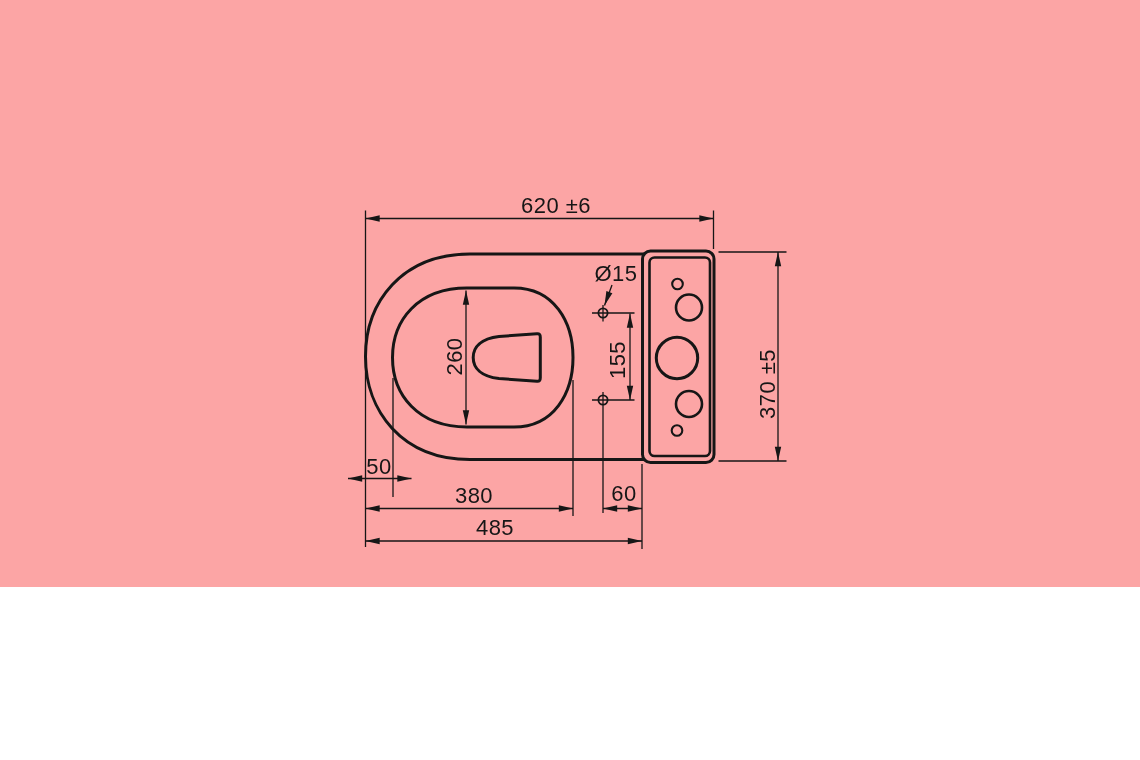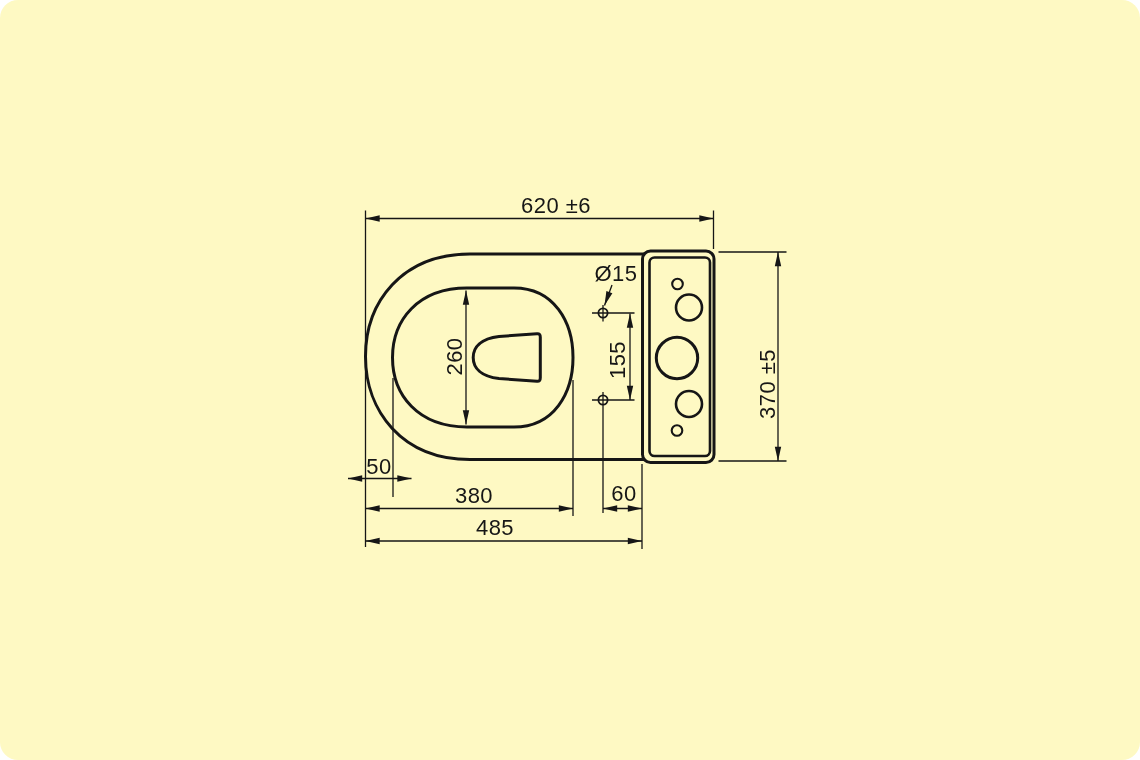--- a/index.html
+++ b/index.html
@@ -3,25 +3,24 @@
 <meta charset="utf-8">
 <style>
   html, body {
     margin: 0;
     padding: 0;
     background: #ffffff;
   }
   .canvas {
     position: relative;
     width: 1140px;
-    height: 760px;
-    background: #fef9c3;
+    height: 587px;
+    background: #fca5a5;
     overflow: hidden;
     font-family: "Liberation Sans", sans-serif;
-    border-radius: 18px;
   }
   svg text {
     font-family: "Liberation Sans", sans-serif;
     font-size: 22px;
     letter-spacing: 0.5px;
     fill: #161616;
   }
   .outline { stroke: #161616; fill: none; stroke-width: 3; stroke-linecap: round; stroke-linejoin: round; }
   .outline-med { stroke: #161616; fill: none; stroke-width: 2.6; stroke-linecap: round; }
   .outline-thin { stroke: #161616; fill: none; stroke-width: 2.1; }

